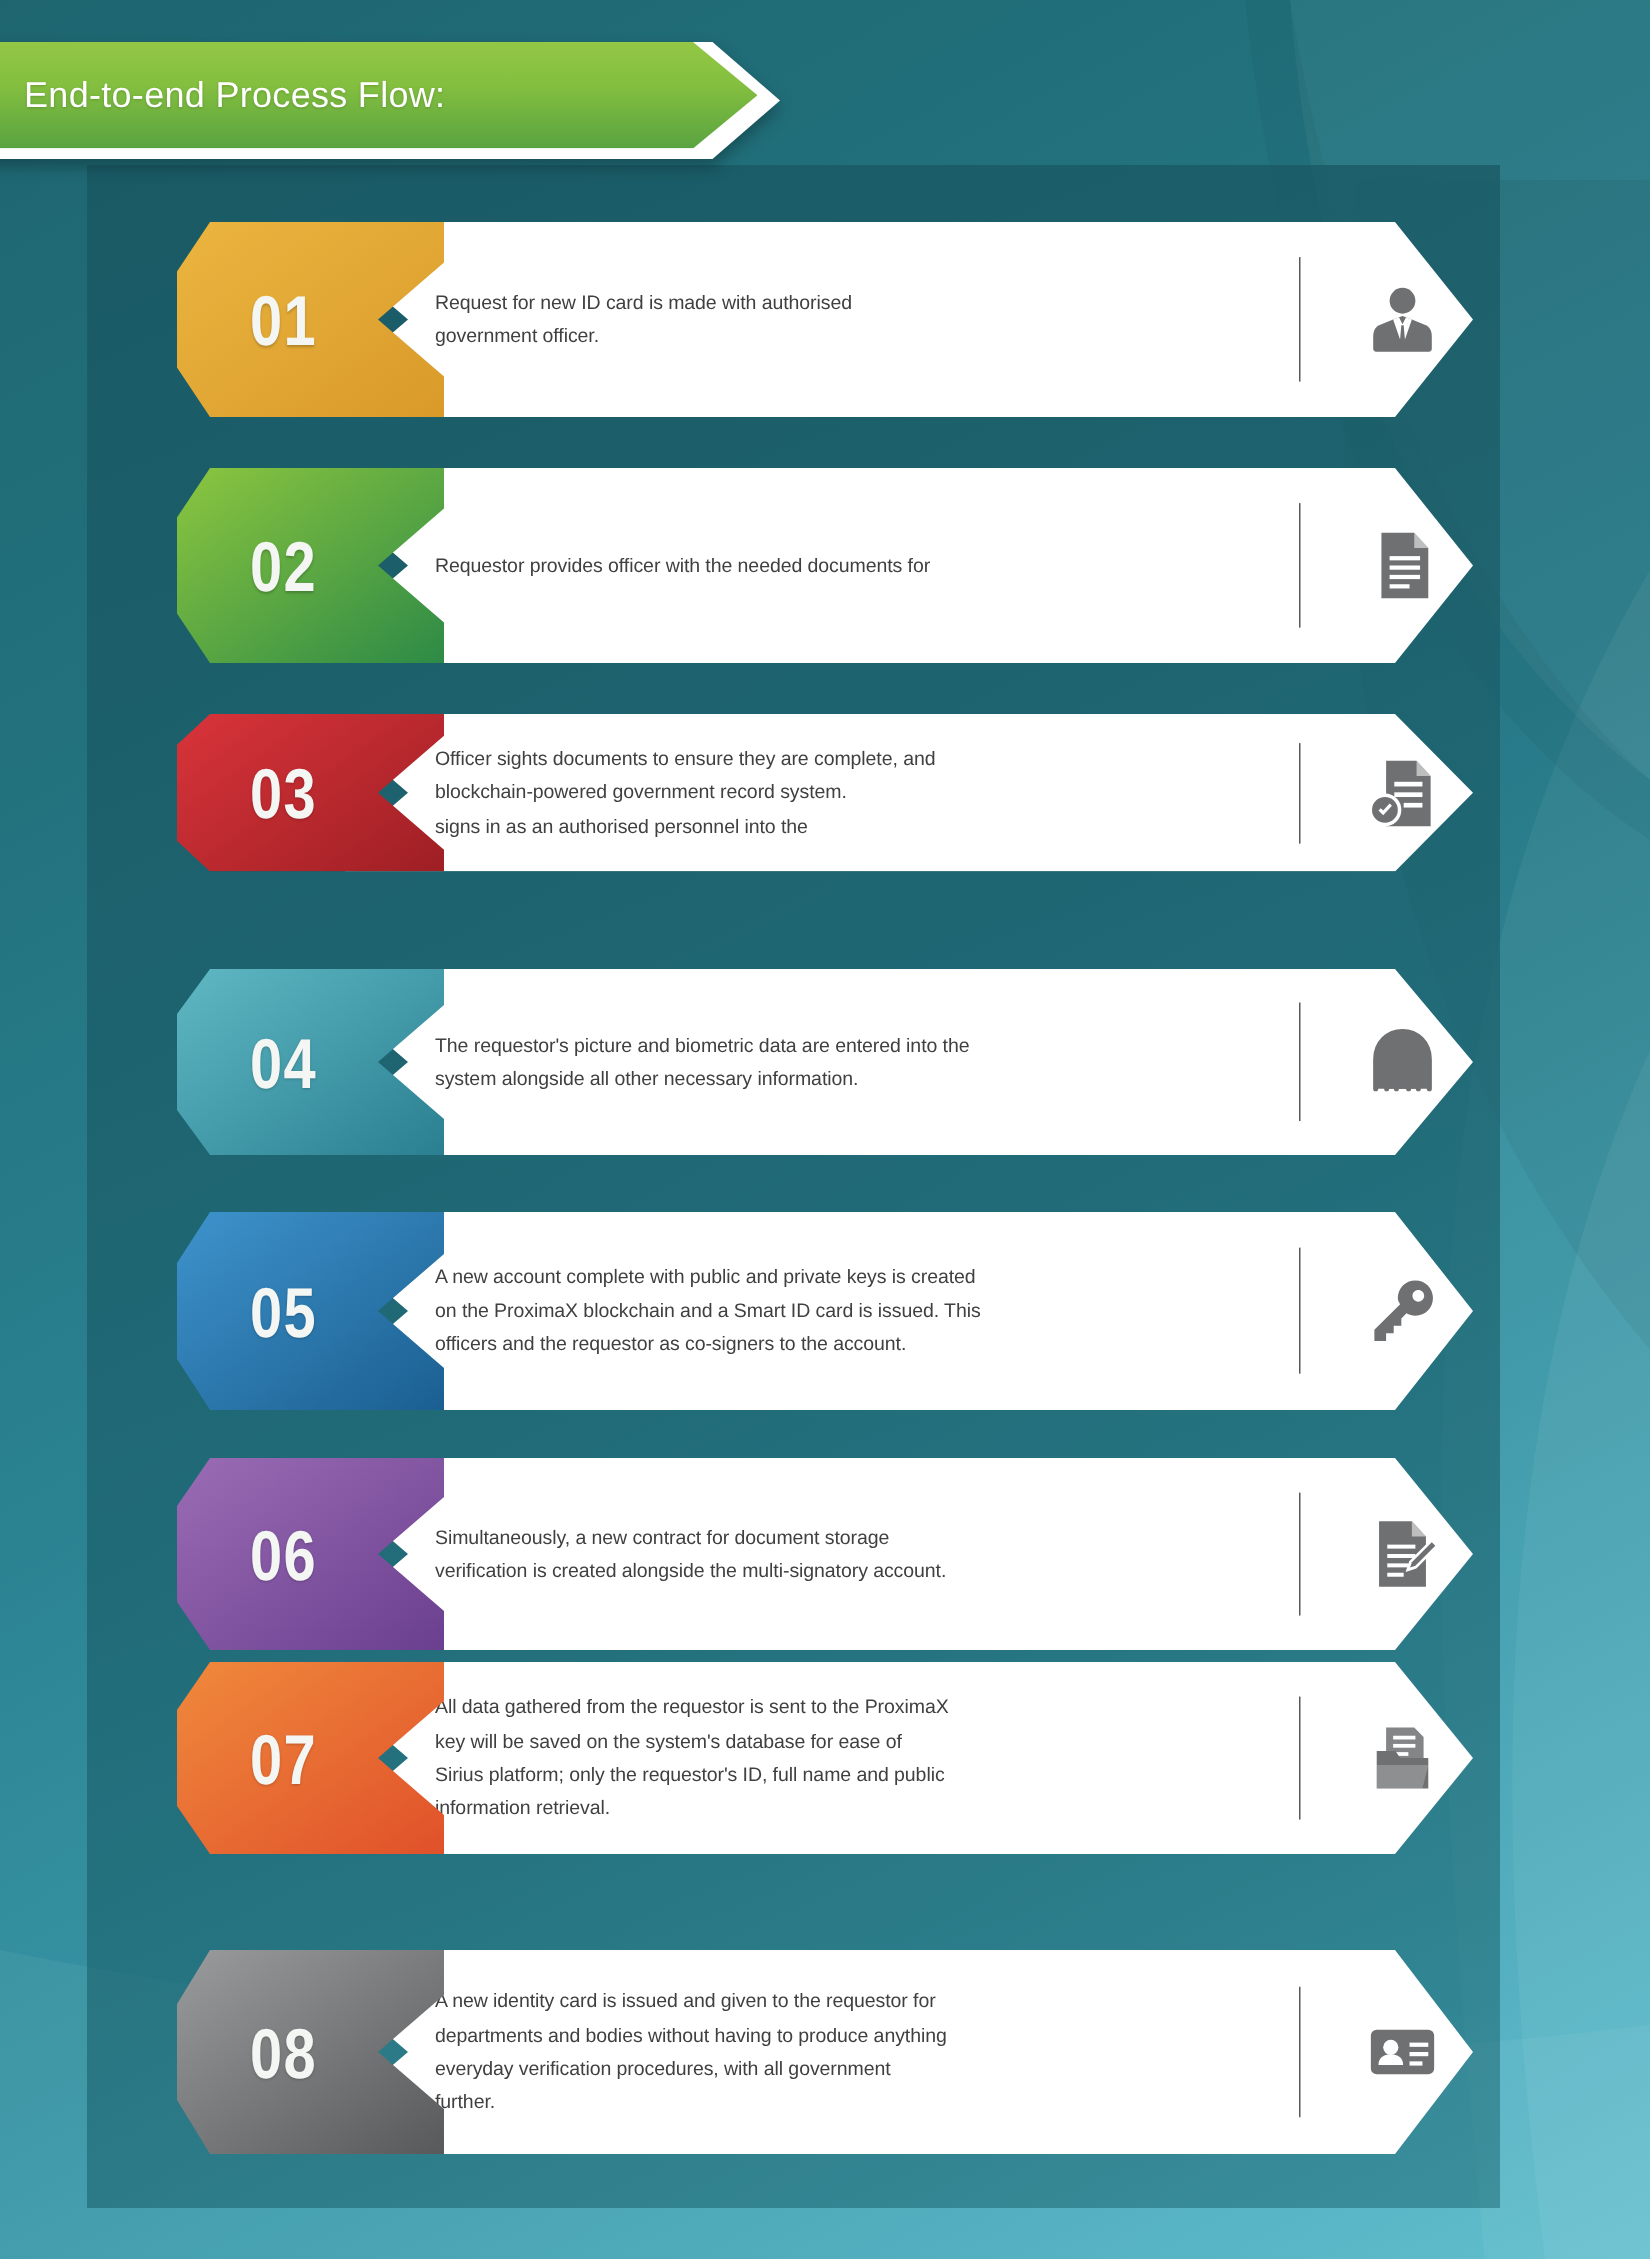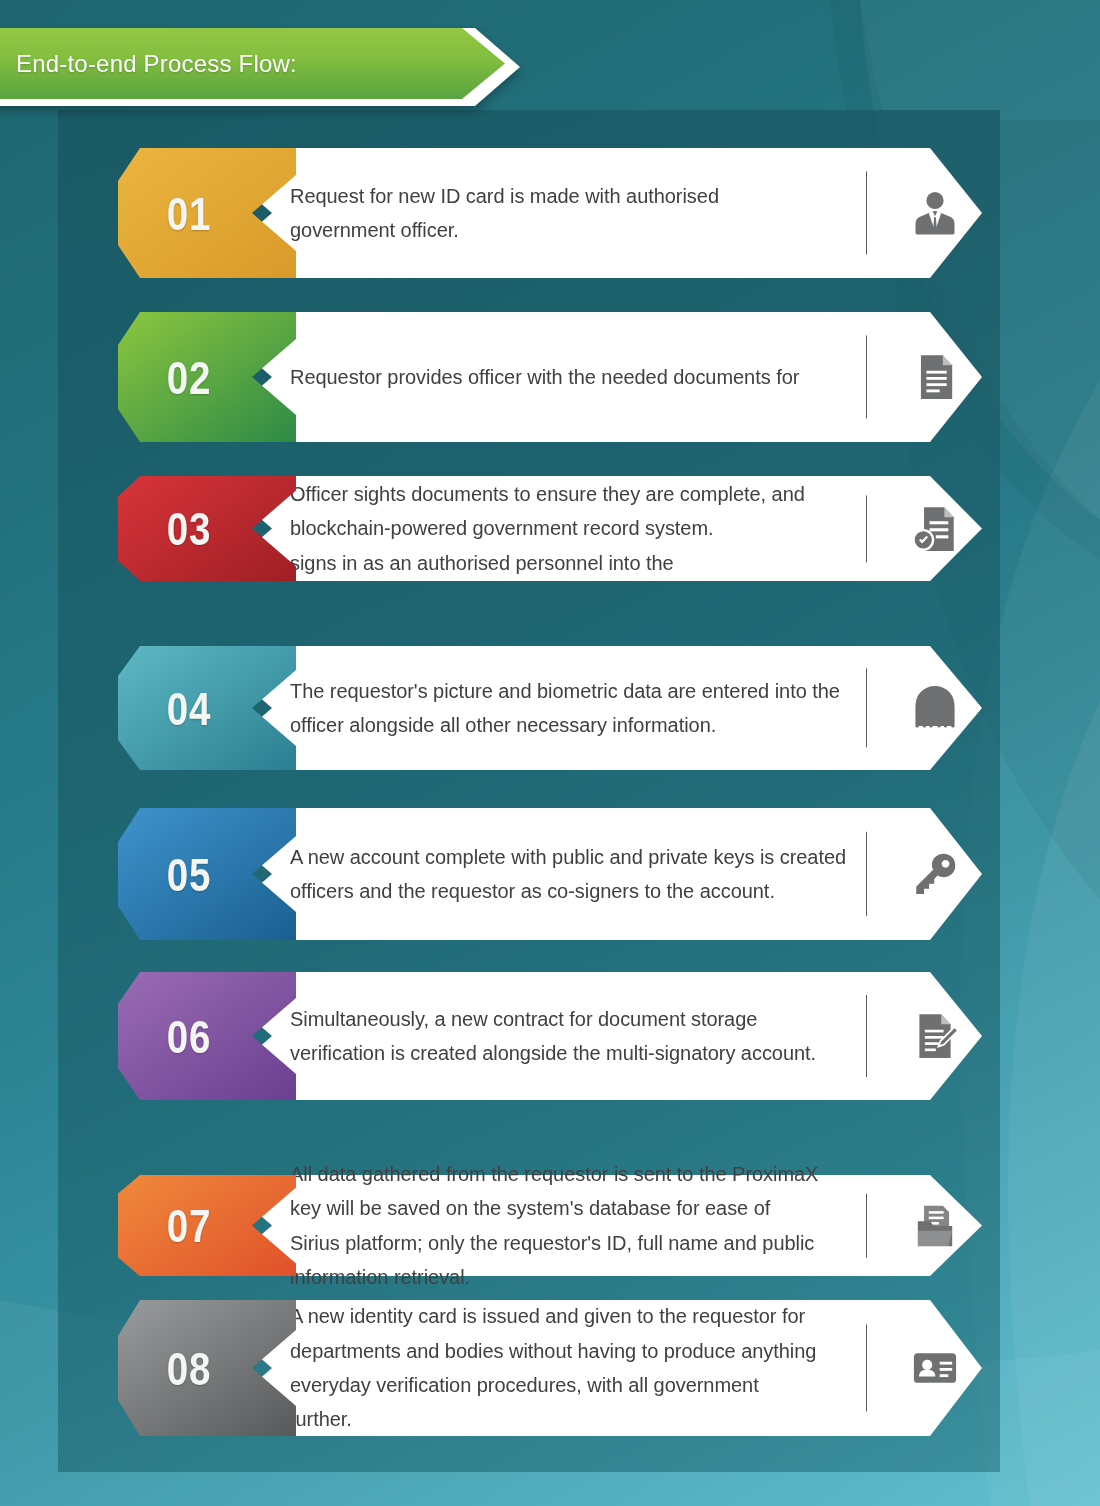--- a/index.html
+++ b/index.html
@@ -138,21 +138,21 @@
   .body-text {
     position: absolute;
     left: 172px;
     top: 0;
     width: 580px;
     height: 100%;
     display: flex;
     flex-direction: column;
     justify-content: center;
     color: #404041;
-    font-size: 20px;
+    font-size: 13px;
     line-height: 1.72;
     letter-spacing: -.05px;
   }
   .body-text span { display: block; white-space: nowrap; }
 
   
   .divider {
     position: absolute;
     left: 748px;
     top: 50%;
@@ -253,38 +253,39 @@
             <path d="M11.5 46.5 L15.5 50.5 L23 42.5 L21 40.5 L15.5 46.5 L13.5 44.5 Z" fill="#ffffff"></path>
           </svg>
         </div>
         <div class="badge" style="background: linear-gradient(145deg, rgb(216, 52, 58) 0%, rgb(158, 31, 36) 100%);"></div>
         <div class="badge-num">03</div>
       </div>
       <div class="step" style="top: 646px; height: 124px;">
         <div class="card"></div>
         <div class="body-text">
           <span>The requestor's picture and biometric data are entered into the</span>
-          <span>officer alongside all other necessary information.</span>
+          <span>system alongside all other necessary information.</span>
         </div>
         <div class="divider"></div>
         <div class="icon-box">
           <svg viewBox="0 0 64 64" width="52" height="52" fill="none" stroke="#6f7072">
             <path d="M10 54 L10 30 C10 16 20 7 32 7 C44 7 54 16 54 30 L54 54" stroke-width="4.2" stroke-linecap="round"></path>
             <path d="M19 54 L19 30 C19 21.5 25 15.5 32 15.5 C39 15.5 45 21.5 45 30 L45 54" stroke-width="4.2" stroke-linecap="round"></path>
             <path d="M27 54 L27 31 C27 28 29.2 25.5 32 25.5 C34.8 25.5 37 28 37 31 L37 54" stroke-width="4.2" stroke-linecap="round"></path>
             <circle cx="32" cy="38" r="5.5" stroke-width="4.2"></circle>
           </svg>
         </div>
         <div class="badge" style="background: linear-gradient(145deg, rgb(95, 184, 196) 0%, rgb(42, 127, 144) 100%);"></div>
         <div class="badge-num">04</div>
       </div>
       <div class="step" style="top: 808px; height: 132px;">
         <div class="card"></div>
         <div class="body-text">
           <span>A new account complete with public and private keys is created</span>
+          <span>on the ProximaX blockchain and a Smart ID card is issued. This</span>
           <span>officers and the requestor as co-signers to the account.</span>
         </div>
         <div class="divider"></div>
         <div class="icon-box">
           <svg viewBox="0 0 64 64" width="50" height="50">
             <path d="M43 6 C51.5 6 58 12.5 58 21 C58 29.5 51.5 36 43 36 C40.2 36 37.6 35.2 35.4 33.9 L31 38.3 L31 44.5 L24.5 44.5 L24.5 51 L18 51 L18 57.5 L8 57.5 L8 48 L30 26.3 C28.9 24.7 28 22.9 28 21 C28 12.5 34.5 6 43 6 Z M45.5 14 C42.7 14 40.5 16.2 40.5 19 C40.5 21.8 42.7 24 45.5 24 C48.3 24 50.5 21.8 50.5 19 C50.5 16.2 48.3 14 45.5 14 Z"></path>
           </svg>
         </div>
         <div class="badge" style="background: linear-gradient(145deg, rgb(62, 147, 204) 0%, rgb(27, 95, 145) 100%);"></div>
         <div class="badge-num">05</div>
@@ -304,21 +305,21 @@
             <rect x="19" y="32" width="24" height="3.4" fill="#ffffff"></rect>
             <rect x="19" y="40" width="18" height="3.4" fill="#ffffff"></rect>
             <rect x="19" y="48" width="14" height="3.4" fill="#ffffff"></rect>
             <path d="M58 20 L62 24 L43 43 L37 45 L39 39 Z" fill="#ffffff" stroke="#ffffff" stroke-width="3"></path>
             <path d="M57 22 L60 25 L43 42 L38.5 43.5 L40 39 Z"></path>
           </svg>
         </div>
         <div class="badge" style="background: linear-gradient(145deg, rgb(155, 108, 181) 0%, rgb(106, 63, 143) 100%);"></div>
         <div class="badge-num">06</div>
       </div>
-      <div class="step" style="top: 1175px; height: 101px;">
+      <div class="step" style="top: 1108px; height: 128px;">
         <div class="card"></div>
         <div class="body-text">
           <span>All data gathered from the requestor is sent to the ProximaX</span>
           <span>key will be saved on the system's database for ease of</span>
           <span>Sirius platform; only the requestor's ID, full name and public</span>
           <span>information retrieval.</span>
         </div>
         <div class="divider"></div>
         <div class="icon-box">
           <svg viewBox="0 0 64 64" width="50" height="50">

